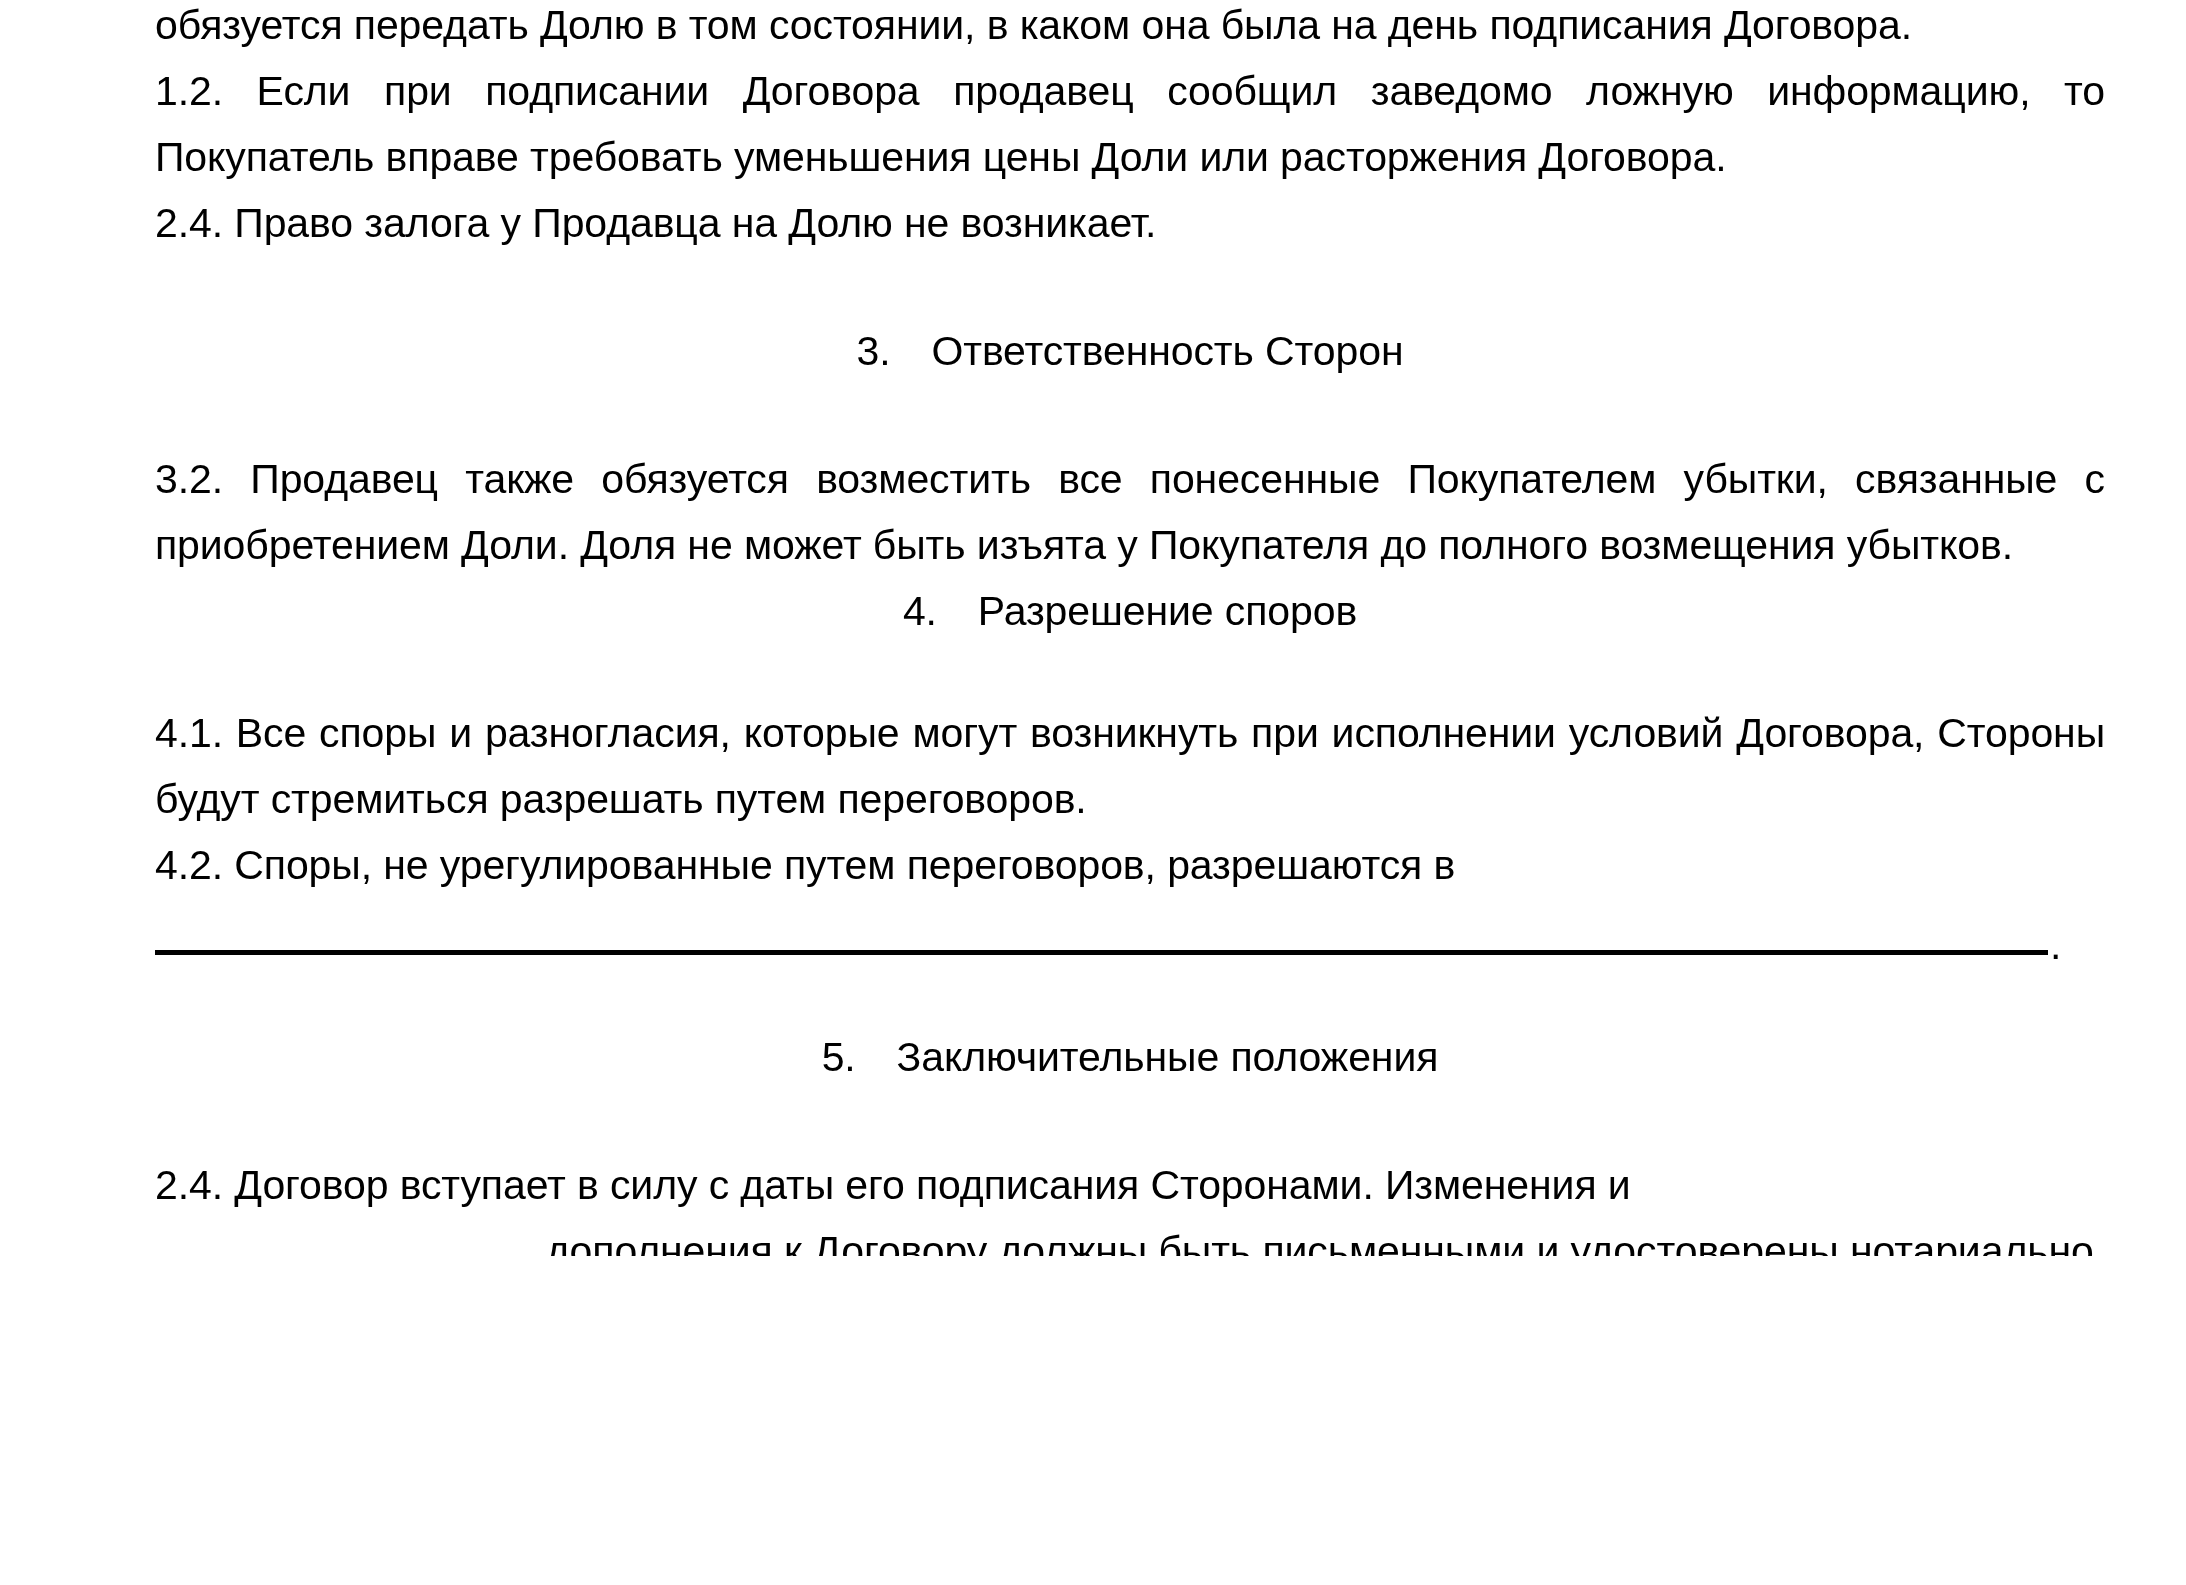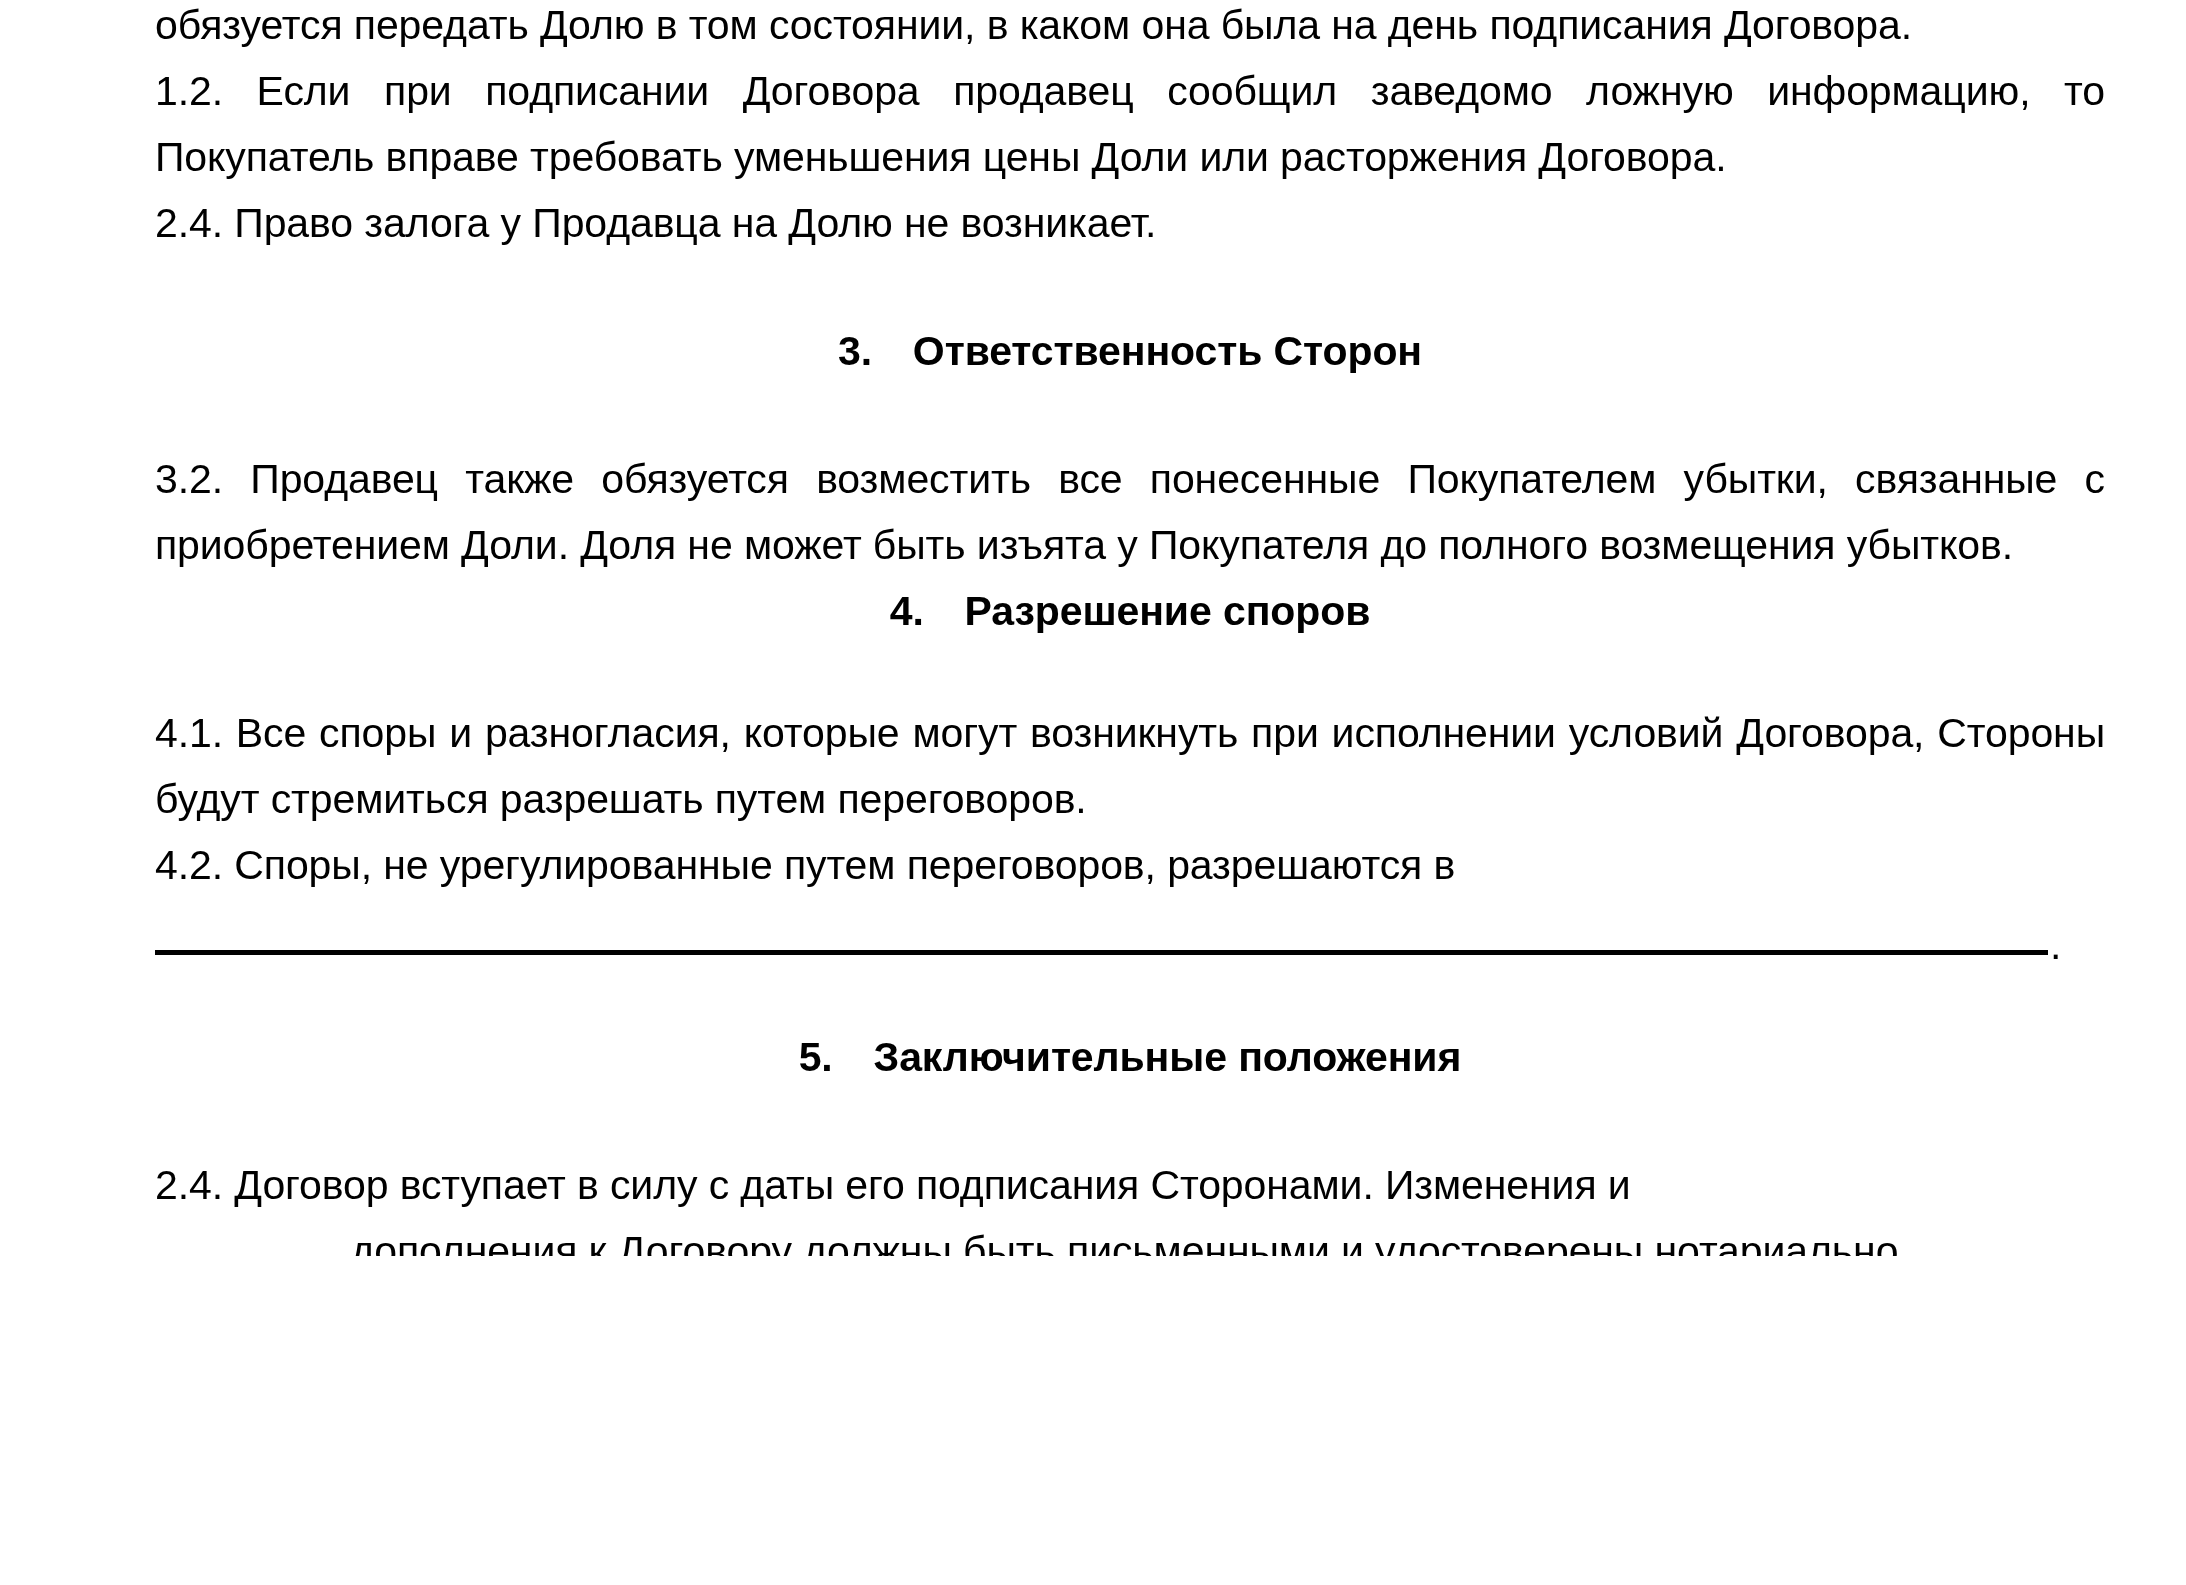--- a/index.html
+++ b/index.html
@@ -49,21 +49,21 @@
   
   p.para.short {
     text-align: right;
   }
 
   
   h2.section-heading {
     margin: 0;
     padding: 0;
     text-align: center;
-    font-weight: bold;
+    font-weight: normal;
     font-size: 41px;
     line-height: 66px;
     white-space: pre;
   }
 
   .gap-lg { height: 62px; }
   .gap-md { height: 56px; }
 
   
   .fill-line-row {
@@ -99,21 +99,21 @@
   
   .clipped-row {
     height: 38px;
     overflow: hidden;
   }
   .clipped-row p {
     margin: 0;
     padding: 0;
     font-size: 41px;
     line-height: 66px;
-    text-align: center;
+    text-align: right;
     white-space: nowrap;
   }
 </style>
 </head>
 <body>
 
 <div id="page">
   <div class="doc-body">
 
     <p class="para">обязуется передать Долю в том состоянии, в каком она была на день подписания Договора.</p>

